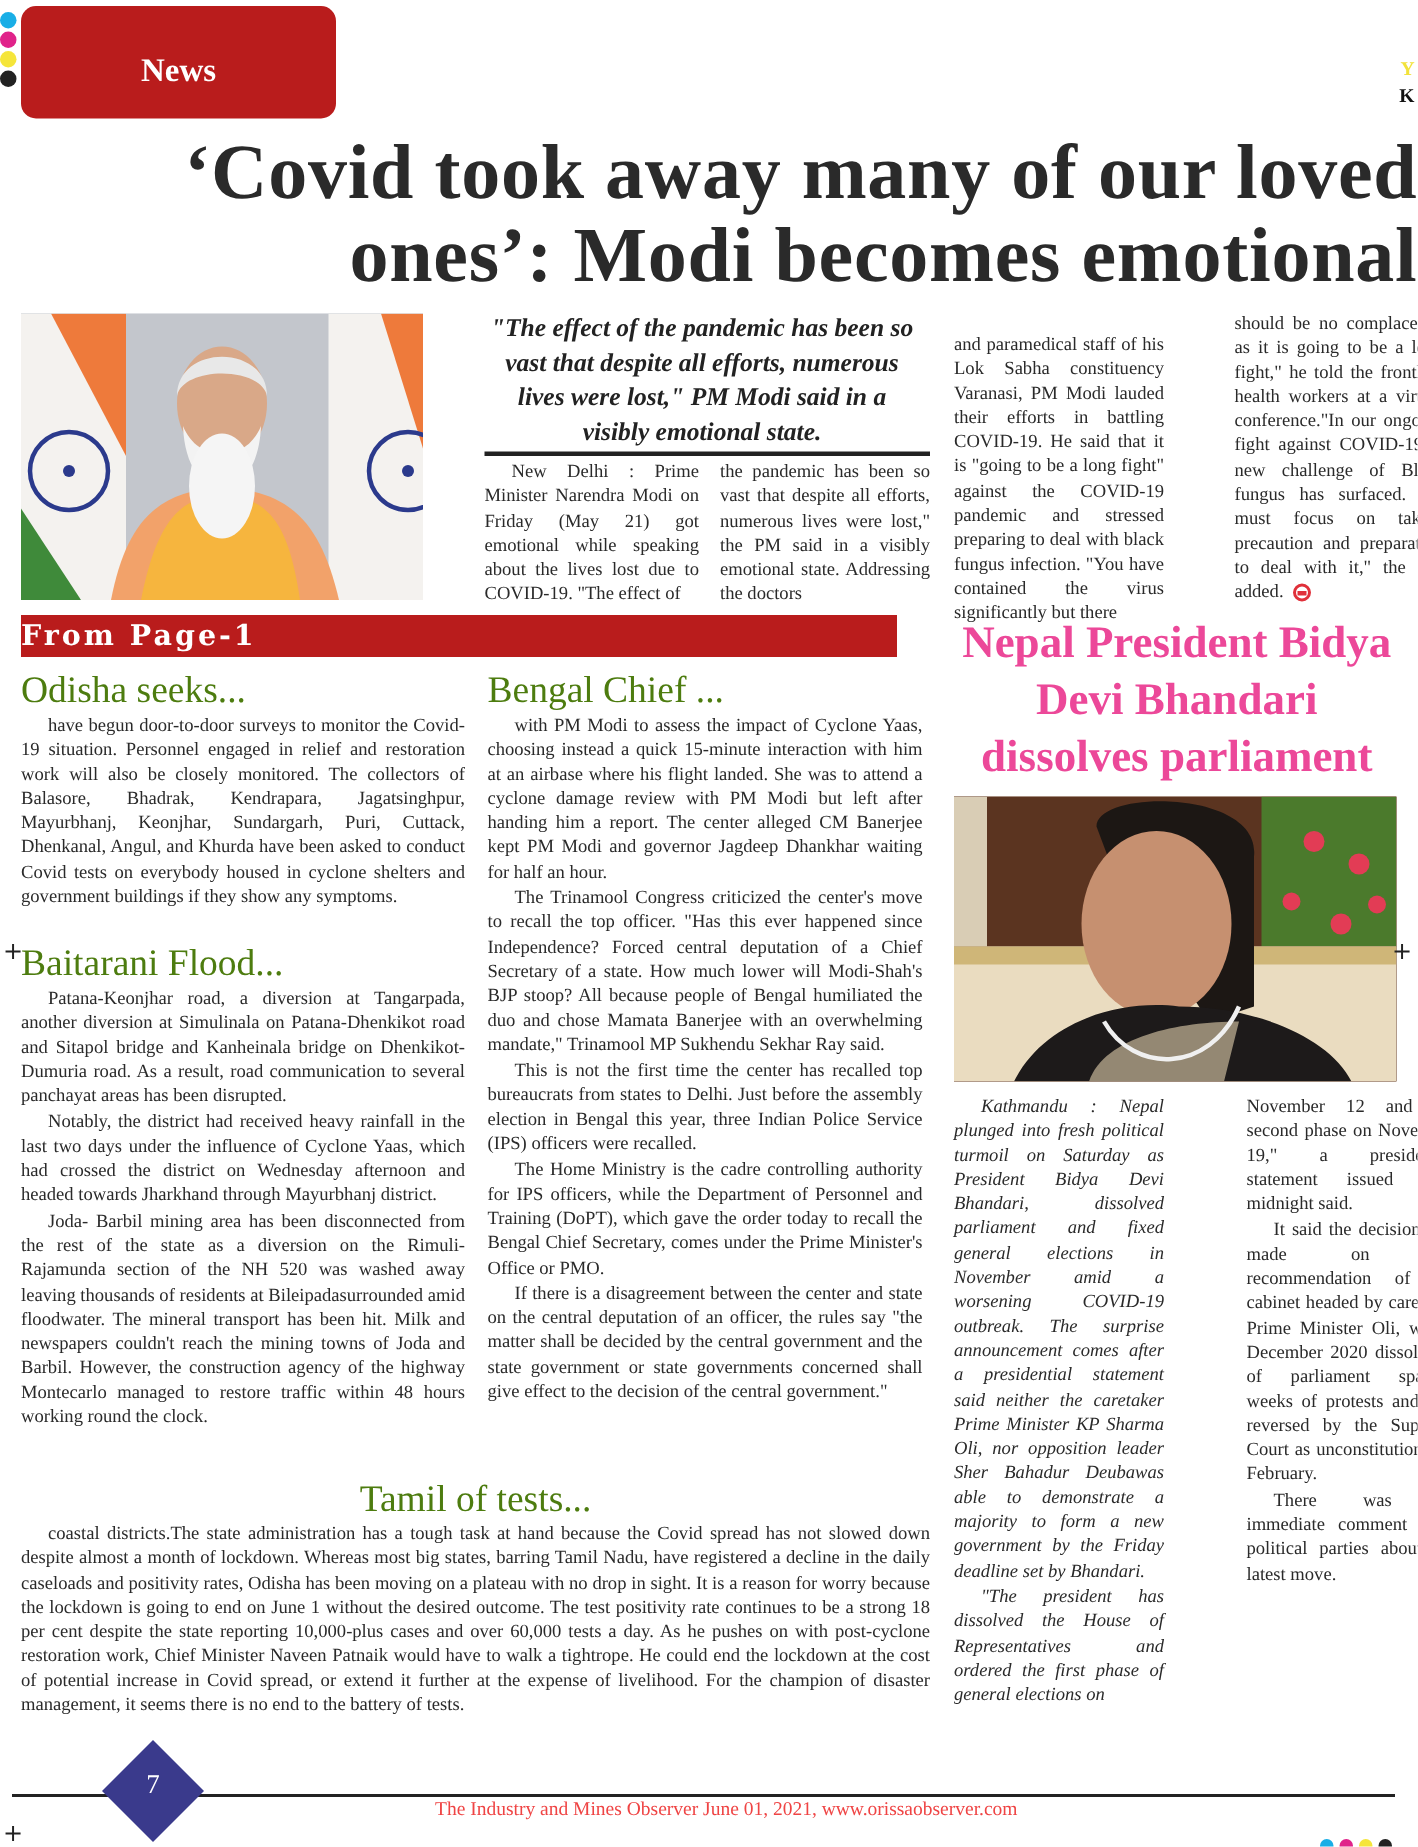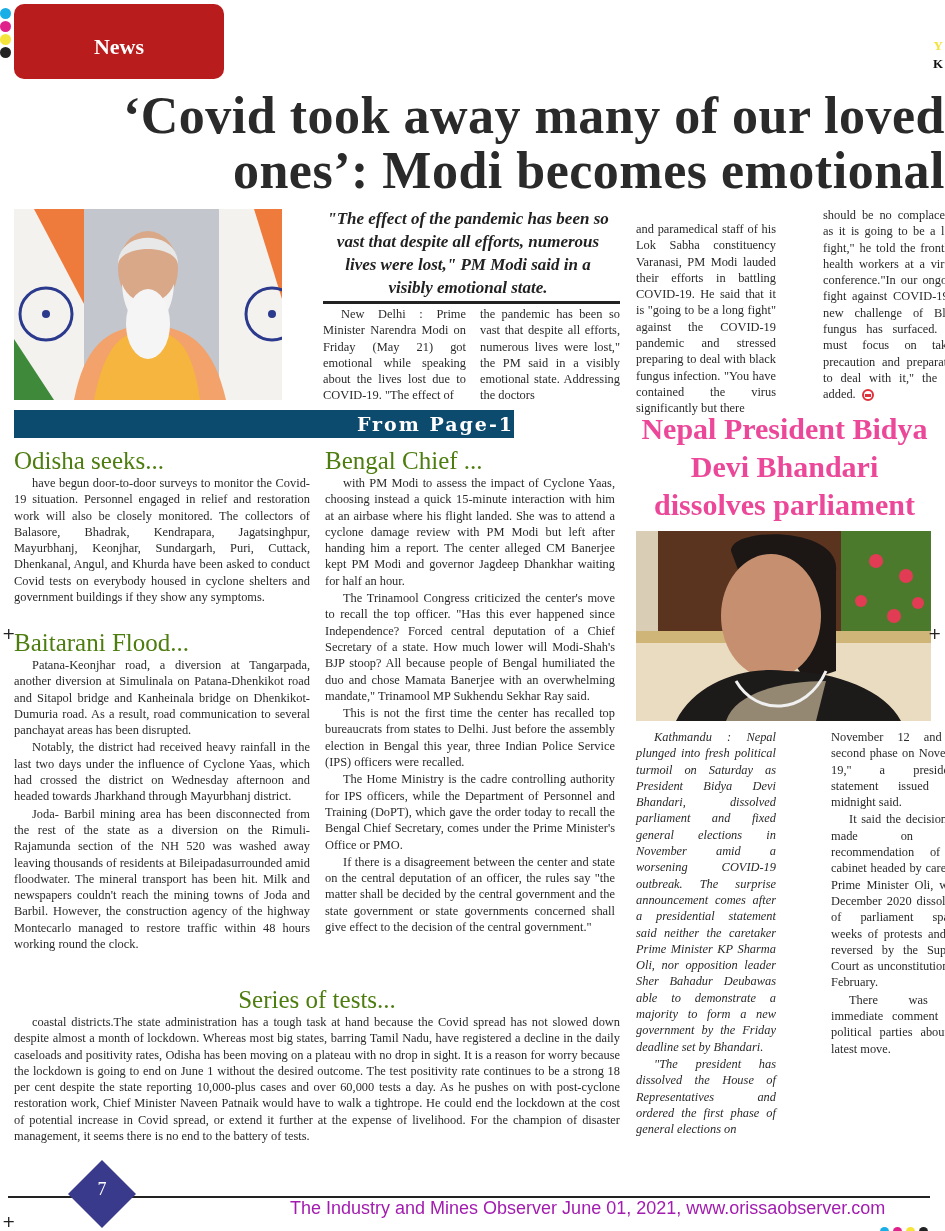--- a/index.html
+++ b/index.html
@@ -24,37 +24,37 @@
   .bhandari-photo { left: 636px; top: 531px; width: 295px; height: 190px; background: #6b3f24; }
 
   .pull-quote { left: 322px; top: 207px; width: 292px; text-align: center; font-style: italic; font-weight: bold;
     font-size: 17px; line-height: 23px; color: #222; }
   .pull-rule { left: 323px; top: 301px; width: 297px; height: 3px; background: #222; }
 
   .col { font-size: 12.4px; line-height: 16.3px; text-align: justify; color: #2a2a2a; }
   .col p { text-indent: 18px; margin-bottom: 1px; }
   .col p.noindent { text-indent: 0; }
 
-  .from-bar { left: 14px; top: 410px; width: 500px; height: 28px; background: #0c4a6e; color: #fff;
-    font-weight: bold; font-size: 19px; letter-spacing: 2px; text-align: right; line-height: 28px;
+  .from-bar { left: 14px; top: 410px; width: 584px; height: 28px; background: #b91c1c; color: #fff;
+    font-weight: bold; font-size: 19px; letter-spacing: 2px; text-align: left; line-height: 28px;
     font-family: "DejaVu Serif", serif; }
 
   .sub-head { font-size: 25px; line-height: 28px; color: #4d7c0f; }
 
   .nepal-head { left: 632px; top: 410px; width: 305px; text-align: center; font-weight: bold; font-size: 30px;
     line-height: 38px; color: #ec4899; }
 
   .end-icon { display: inline-block; width: 12px; height: 12px; border-radius: 50%; background: #fff;
     border: 2px solid #e0303a; vertical-align: middle; margin-left: 6px; position: relative; }
   .end-icon::after { content: ""; position: absolute; left: 1px; right: 1px; top: 3px; height: 3px; background: #e0303a; }
 
   .footer-rule { left: 8px; top: 1196px; width: 922px; height: 2px; background: #222; }
   .page-diamond { left: 68px; top: 1160px; width: 68px; height: 68px; }
   .page-num { left: 68px; top: 1179px; width: 68px; text-align: center; color: #fff; font-size: 18px; }
-  .footer-text { left: 290px; top: 1198px; font-family: Liberation Sans, sans-serif; font-size: 18px; color: #a21caf; }
+  .footer-text { left: 290px; top: 1198px; font-family: Liberation Serif, serif; font-size: 13px; color: #ef4444; }
   .crop-mark { color: #222; font-size: 16px; line-height: 16px; font-family: "DejaVu Sans", sans-serif; }
 </style>
 </head>
 <body>
 
 <div class="abs reg-dots">
   <span style="background:#19aee6"></span>
   <span style="background:#e0238a"></span>
   <span style="background:#f5e53a"></span>
   <span style="background:#222"></span>
@@ -128,21 +128,21 @@
   <div class="col">
     <p>with PM Modi to assess the impact of Cyclone Yaas, choosing instead a quick 15-minute interaction with him at an airbase where his flight landed. She was to attend a cyclone damage review with PM Modi but left after handing him a report. The center alleged CM Banerjee kept PM Modi and governor Jagdeep Dhankhar waiting for half an hour.</p>
     <p>The Trinamool Congress criticized the center's move to recall the top officer. "Has this ever happened since Independence? Forced central deputation of a Chief Secretary of a state. How much lower will Modi-Shah's BJP stoop? All because people of Bengal humiliated the duo and chose Mamata Banerjee with an overwhelming mandate," Trinamool MP Sukhendu Sekhar Ray said.</p>
     <p>This is not the first time the center has recalled top bureaucrats from states to Delhi. Just before the assembly election in Bengal this year, three Indian Police Service (IPS) officers were recalled.</p>
     <p>The Home Ministry is the cadre controlling authority for IPS officers, while the Department of Personnel and Training (DoPT), which gave the order today to recall the Bengal Chief Secretary, comes under the Prime Minister's Office or PMO.</p>
     <p>If there is a disagreement between the center and state on the central deputation of an officer, the rules say "the matter shall be decided by the central government and the state government or state governments concerned shall give effect to the decision of the central government."</p>
   </div>
 </div>
 
 <div class="abs" style="left:14px; top:986px; width:606px;">
-  <div class="sub-head" style="text-align:center;">Series of tests...</div>
+  <div class="sub-head" style="text-align:center;">Tamil of tests...</div>
   <div class="col">
     <p>coastal districts.The state administration has a tough task at hand because the Covid spread has not slowed down despite almost a month of lockdown. Whereas most big states, barring Tamil Nadu, have registered a decline in the daily caseloads and positivity rates, Odisha has been moving on a plateau with no drop in sight. It is a reason for worry because the lockdown is going to end on June 1 without the desired outcome. The test positivity rate continues to be a strong 18 per cent despite the state reporting 10,000-plus cases and over 60,000 tests a day. As he pushes on with post-cyclone restoration work, Chief Minister Naveen Patnaik would have to walk a tightrope. He could end the lockdown at the cost of potential increase in Covid spread, or extend it further at the expense of livelihood. For the champion of disaster management, it seems there is no end to the battery of tests.</p>
   </div>
 </div>
 
 <h2 class="abs nepal-head">Nepal President Bidya Devi Bhandari dissolves parliament</h2>
 
 <div class="abs photo bhandari-photo">
   <svg width="295" height="190" viewBox="0 0 295 190">
     <rect width="295" height="190" fill="#5b3420"></rect>

